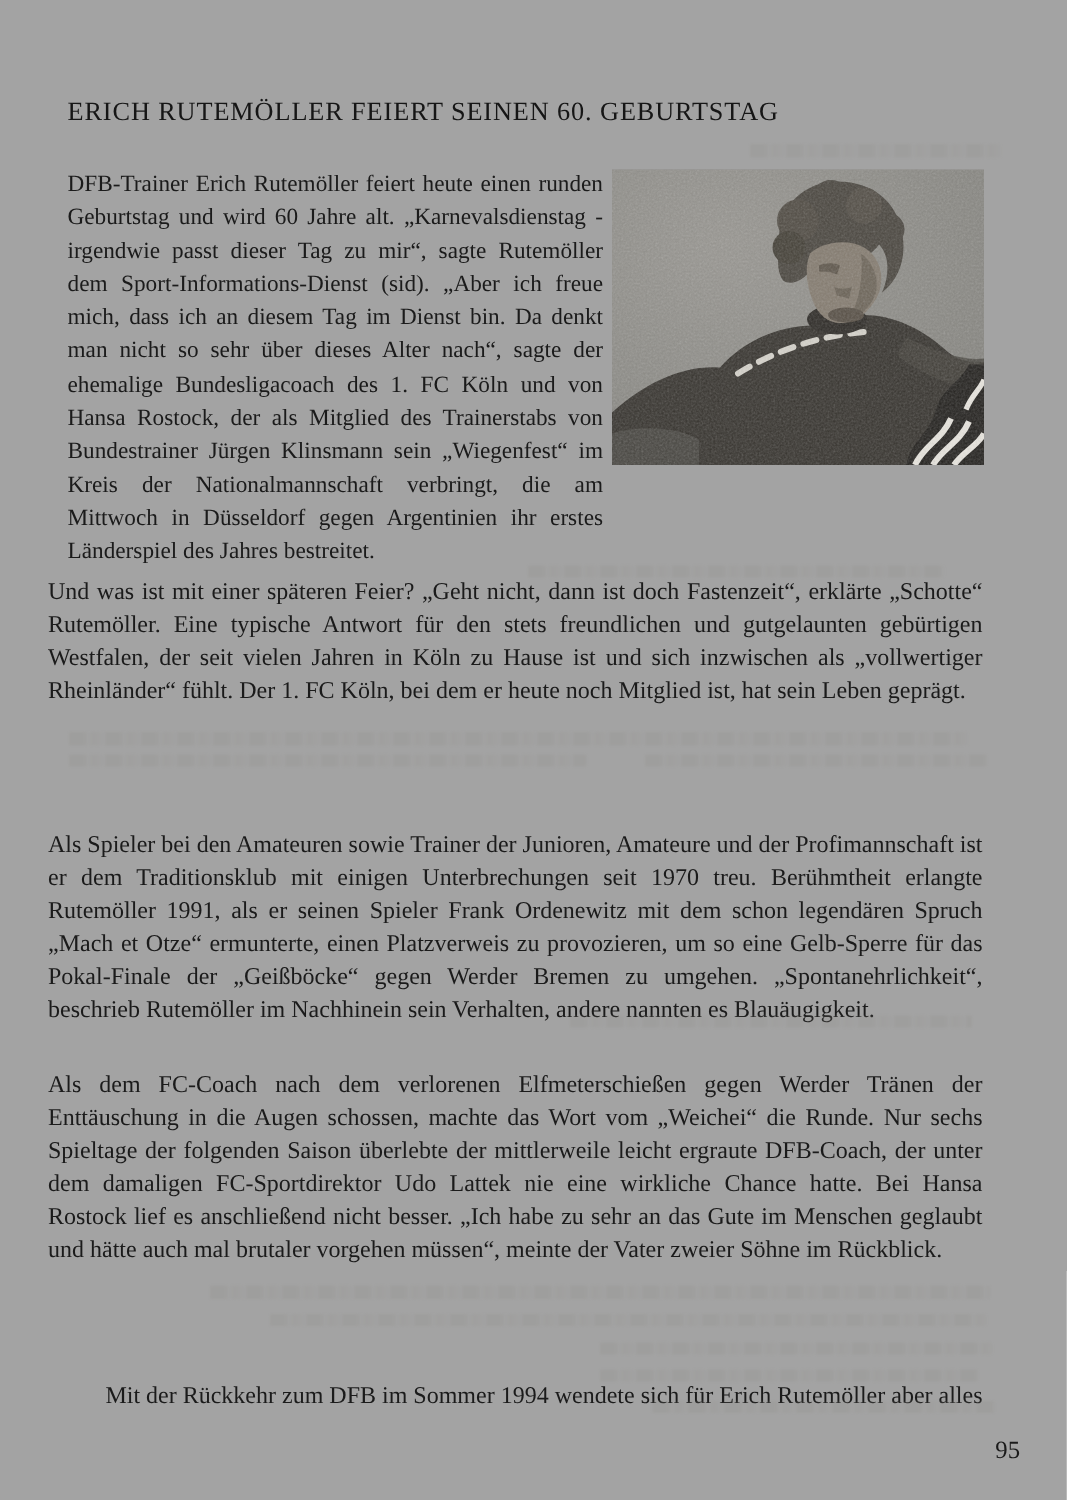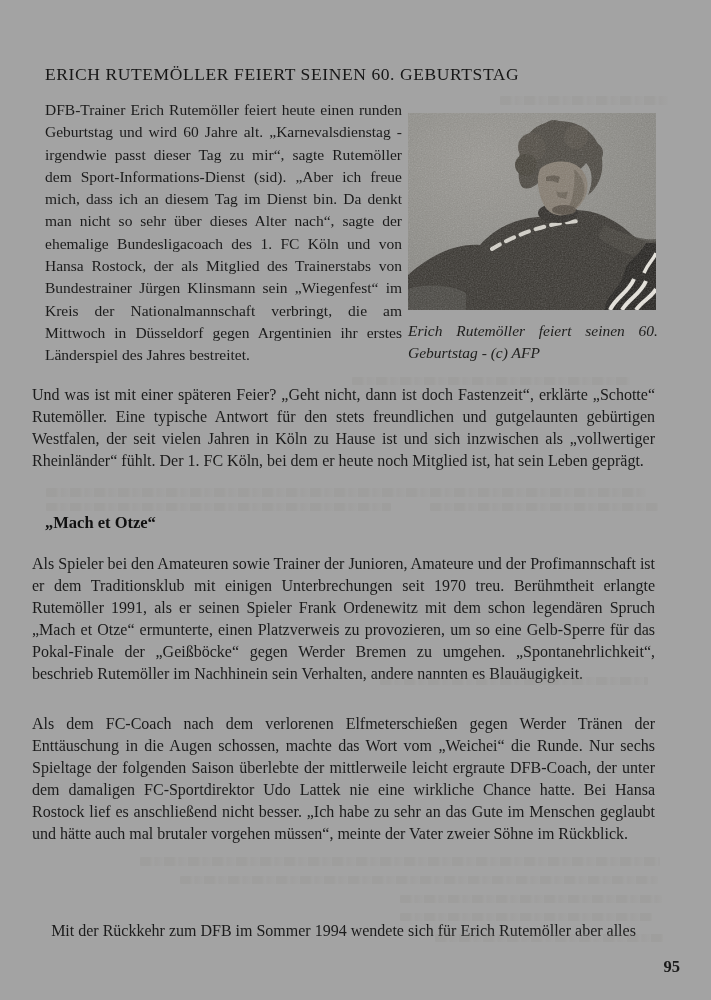--- a/index.html
+++ b/index.html
@@ -18,21 +18,21 @@
   }
   .title{
     position:absolute;left:45px;top:64px;width:640px;
     margin:0;
     font-size:17.5px;font-weight:normal;
     letter-spacing:0.6px;
     white-space:nowrap;
     color:#161616;
   }
   .col-left{
-    position:absolute;left:45px;top:99px;width:357px;
+    position:absolute;left:45px;top:112px;width:357px;
   }
   .body{
     margin:0;
     font-size:16px;line-height:22px;
     text-align:justify;
     color:#1b1b1b;
   }
   .intro{
     font-size:15.5px;line-height:22.3px;
   }
@@ -50,31 +50,31 @@
     width:250px;
     font-style:italic;
     font-size:15.5px;line-height:21.5px;
     text-align:justify;
     color:#20201f;
   }
   .full{position:absolute;left:32px;width:623px;}
   .p2{top:384px;}
   .p3{top:553px;}
   .p4{top:713px;}
-  .p5{top:920px;text-align:center;}
+  .p5{top:920px;text-align:right;}
   .heading{
     position:absolute;left:45px;width:623px;margin:0;
     font-size:16.5px;font-weight:bold;line-height:20px;
     color:#111;
   }
   .h-otze{top:513px;}
   .h-reihe{top:879px;}
   .page-number{
     position:absolute;right:52px;top:957px;
-    font-size:16.5px;color:#1b1b1b;font-weight:bold;
+    font-size:16.5px;color:#1b1b1b;
   }
   
   .ghost{
     position:absolute;height:9px;border-radius:1px;
     filter:blur(0.7px);
     opacity:0.55;
     background:repeating-linear-gradient(90deg,
       rgba(143,141,135,0.38) 0px, rgba(143,141,135,0.38) 10px,
       rgba(143,141,135,0.04) 13px, rgba(143,141,135,0.30) 16px,
       rgba(143,141,135,0.04) 24px);
@@ -141,26 +141,24 @@
 
         <path d="M196,197 C200,180 212,176 216,160 C220,146 232,142 238,130 L248,130 L248,197 Z" fill="#23211e"></path>
         <path d="M202,197 C208,184 220,180 226,166" stroke="#e9e6df" stroke-width="4" fill="none"></path>
         <path d="M214,197 C220,186 232,182 238,168" stroke="#e9e6df" stroke-width="4" fill="none"></path>
         <path d="M228,197 C234,188 244,184 248,176" stroke="#e9e6df" stroke-width="4" fill="none"></path>
         <path d="M236,160 C240,150 246,146 248,140" stroke="#e9e6df" stroke-width="3.5" fill="none"></path>
 
         <rect width="248" height="197" filter="url(#grain)" opacity="0.28"></rect>
       </svg>
     </div>
-    <figcaption class="caption">Erich Rutemöller feiert seinen 60. Geburtstag - (c) AFP</figcaption>
   </figure>
 
   <p class="body full p2">Und was ist mit einer späteren Feier? „Geht nicht, dann ist doch Fastenzeit“, erklärte „Schotte“ Rutemöller. Eine typische Antwort für den stets freundlichen und gutgelaunten gebürtigen Westfalen, der seit vielen Jahren in Köln zu Hause ist und sich inzwischen als „vollwertiger Rheinländer“ fühlt. Der 1. FC Köln, bei dem er heute noch Mitglied ist, hat sein Leben geprägt.</p>
 
-  <h2 class="heading h-otze">„Mach et Otze“</h2>
 
   <p class="body full p3">Als Spieler bei den Amateuren sowie Trainer der Junioren, Amateure und der Profi­mannschaft ist er dem Traditionsklub mit einigen Unterbrechungen seit 1970 treu. Berühmt­heit erlangte Rutemöller 1991, als er seinen Spieler Frank Ordenewitz mit dem schon legendären Spruch „Mach et Otze“ ermunterte, einen Platzverweis zu provozieren, um so eine Gelb-Sperre für das Pokal-Finale der „Geißböcke“ gegen Werder Bremen zu umgehen. „Spontanehrlichkeit“, beschrieb Rutemöller im Nachhinein sein Verhalten, andere nannten es Blauäugigkeit.</p>
 
   <p class="body full p4">Als dem FC-Coach nach dem verlorenen Elfmeterschießen gegen Werder Tränen der Enttäuschung in die Augen schossen, machte das Wort vom „Weichei“ die Runde. Nur sechs Spieltage der folgenden Saison überlebte der mittlerweile leicht ergraute DFB-Coach, der unter dem damaligen FC-Sportdirektor Udo Lattek nie eine wirkliche Chance hatte. Bei Hansa Rostock lief es anschließend nicht besser. „Ich habe zu sehr an das Gute im Menschen geglaubt und hätte auch mal brutaler vorgehen müssen“, meinte der Vater zweier Söhne im Rückblick.</p>
 
 
   <p class="body full p5">Mit der Rückkehr zum DFB im Sommer 1994 wendete sich für Erich Rutemöller aber alles</p>
 
   <div class="page-number">95</div>
 

